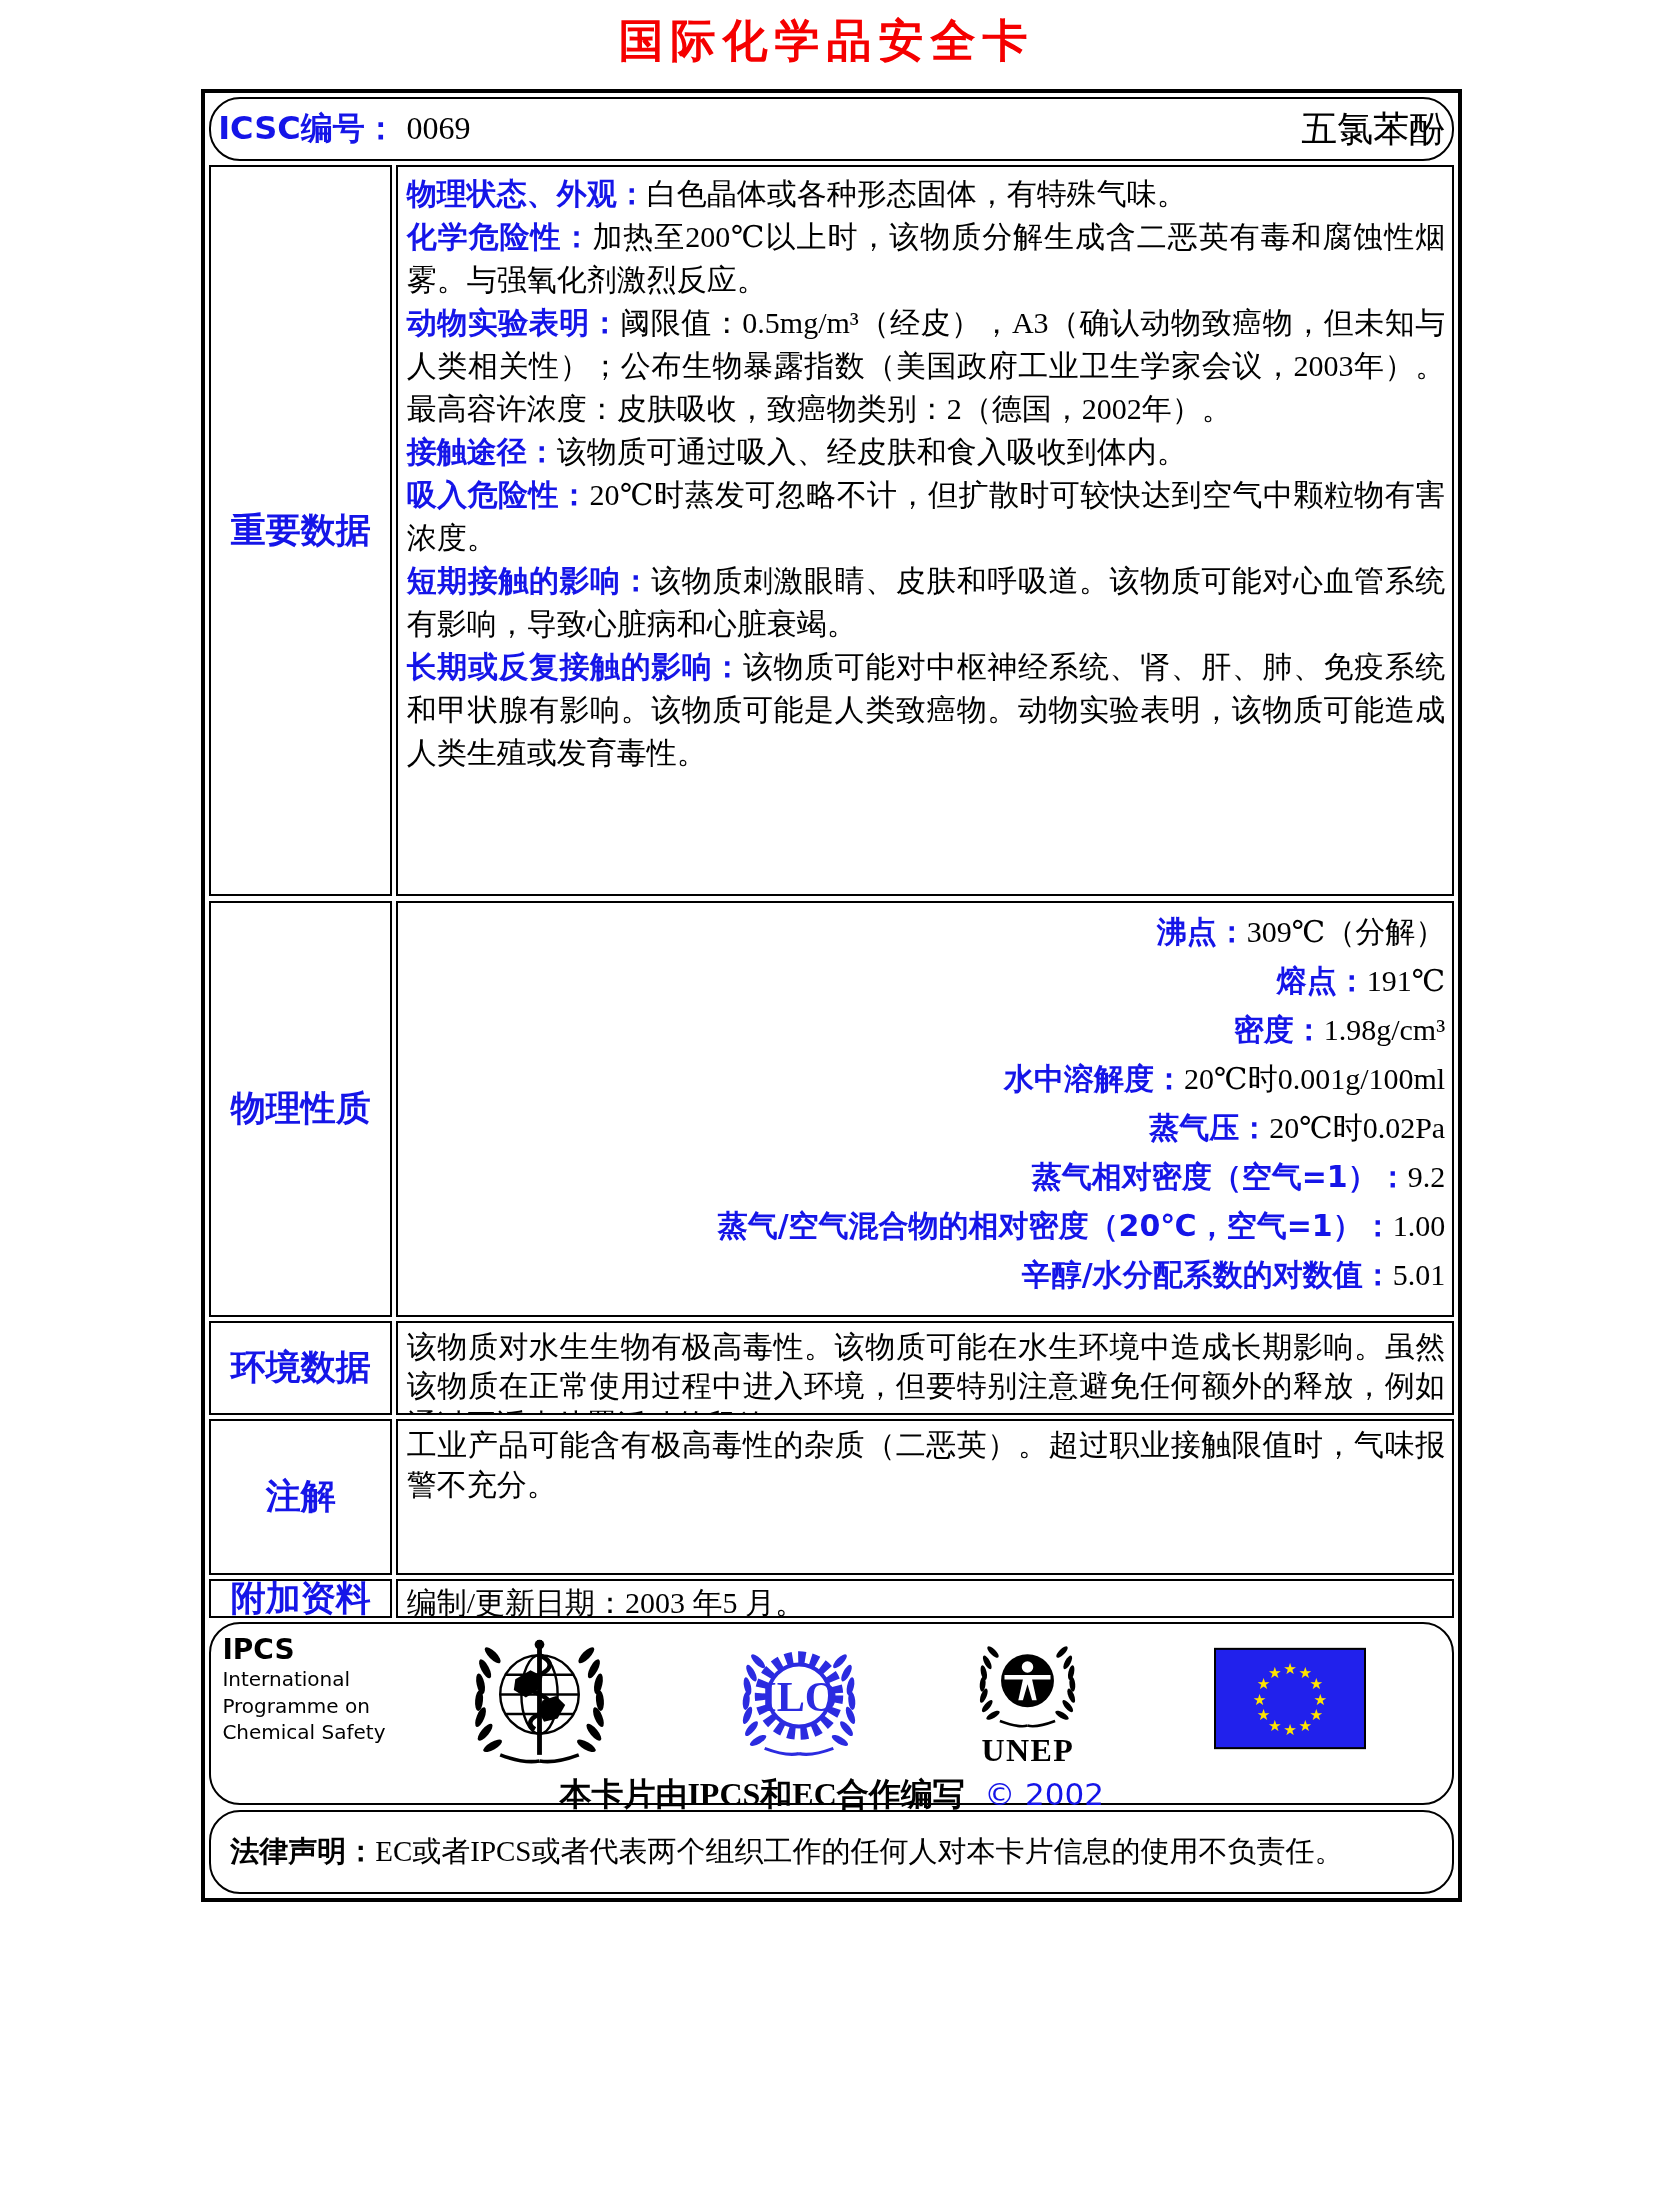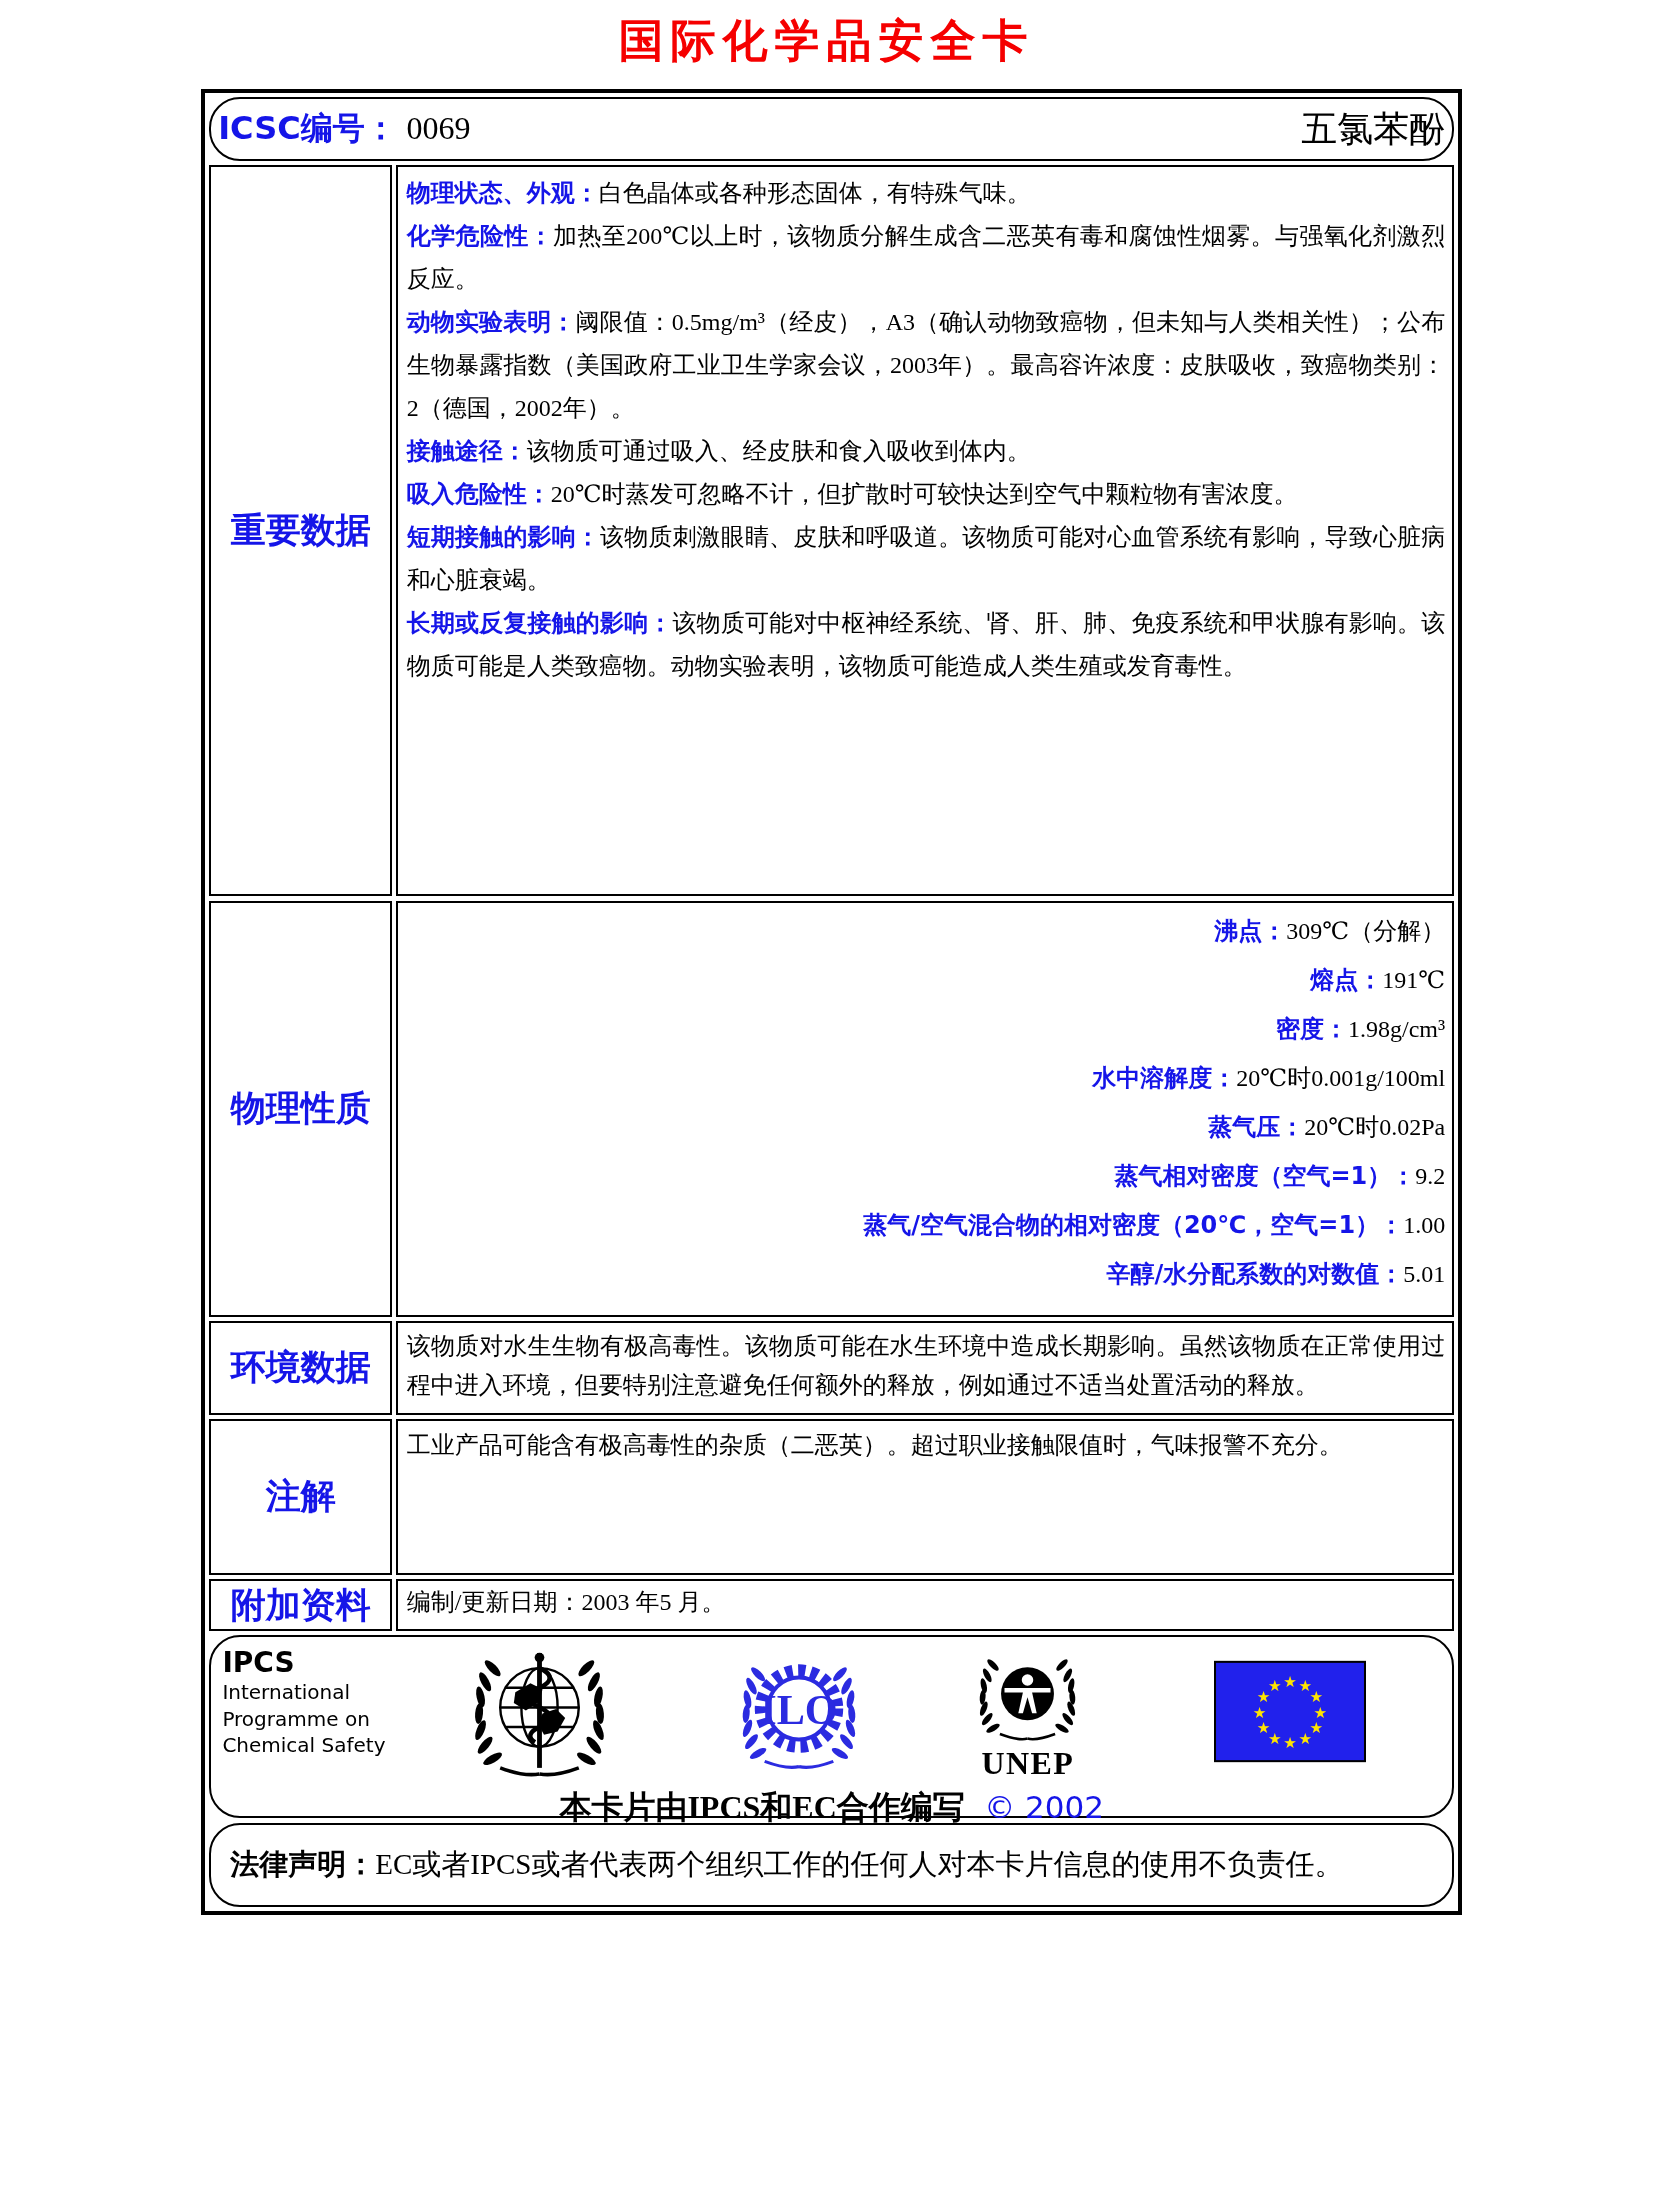--- a/index.html
+++ b/index.html
@@ -34,24 +34,24 @@
   .r-header{height:64px;}
   .r-header .full-cell{display:flex;align-items:center;justify-content:space-between;padding:0 7px;}
   .icsc-label{color:#1515e8;font-family:"DejaVu Sans","Liberation Sans",sans-serif;font-weight:bold;font-size:32px;}
   .icsc-number{font-size:32px;margin-left:9.8px;}
   .chem-name{font-size:36px;}
   
   .r-important{height:731px;}
   .r-physical{height:416px;}
   .r-environment{height:94px;}
   .r-notes{height:156px;}
-  .r-additional{height:52px;justify-content:space-between;}
+  .r-additional{height:39px;justify-content:space-between;}
   .r-logos{height:183px;}
   .r-legal{height:84px;}
-  p.item{margin:0;font-size:24px;line-height:43px;text-align:justify;}
+  p.item{margin:0;font-size:30px;line-height:43px;text-align:justify;}
   .r-physical p.item{line-height:49px;text-align:right;}
   .r-environment p.item{line-height:39px;}
   .r-notes p.item{line-height:40px;}
   .r-additional p.item{line-height:35px;}
   .lbl{
     color:#1515e8;font-weight:bold;
     font-family:"DejaVu Sans","Liberation Sans",sans-serif;
   }
   
   .r-logos .full-cell{display:flex;flex-direction:column;justify-content:space-between;padding:9.8px 7px 5.6px 7px;}

